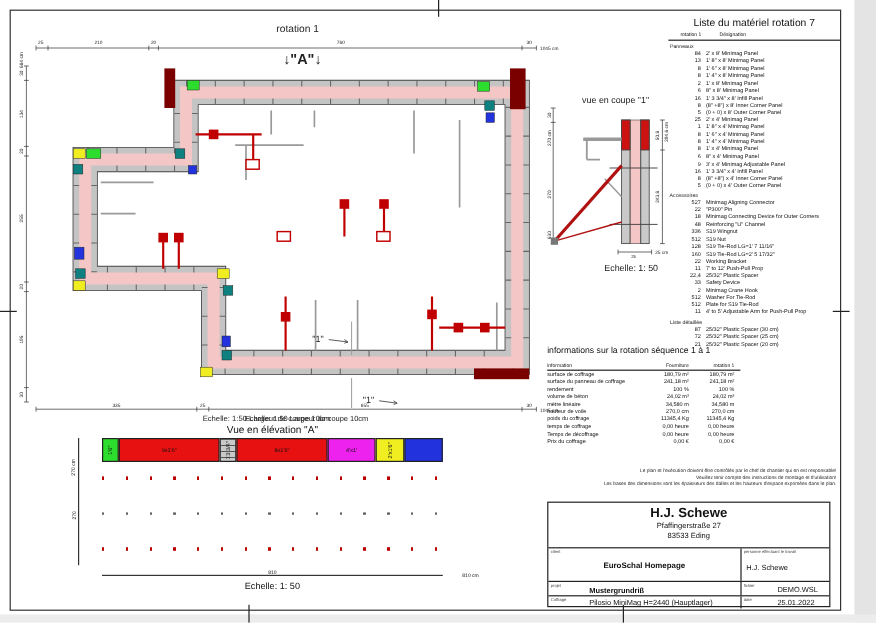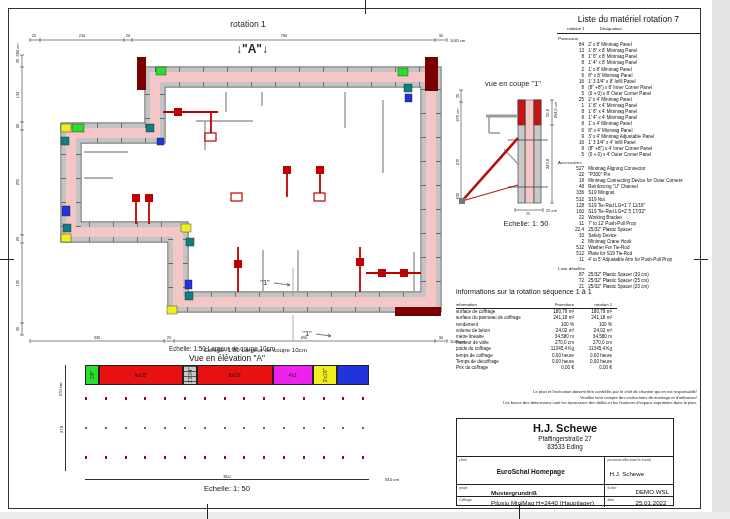--- a/index.html
+++ b/index.html
@@ -23,21 +23,21 @@
   .mat-sec .mat-q{width:0;margin:0;}
   
   .info{left:456px;top:287px;width:161px;font-size:4.6px;line-height:6.2px;}
   .info-title{font-size:7.2px;line-height:9px;margin-bottom:6px;}
   .info-head{border-bottom:0.7px solid #222;font-size:4.2px;}
   .i-l{display:inline-block;width:80px;}
   .i-a,.i-b{display:inline-block;width:38px;text-align:right;}
   
   .disc{left:455px;top:389px;width:242px;font-size:4.1px;line-height:5.6px;text-align:right;color:#222;}
   
-  .tb{left:456px;top:418px;width:218px;height:88px;border:1px solid #222;box-sizing:border-box;font-size:6px;}
+  .tb{left:456px;top:418px;width:236px;height:88px;border:1px solid #222;box-sizing:border-box;font-size:6px;}
   .tb-row{box-sizing:border-box;border-top:0.8px solid #222;position:relative;}
   .tb-r1{height:37px;border-top:none;text-align:center;}
   .tb-name{font-size:11px;font-weight:bold;line-height:13px;padding-top:3px;}
   .tb-addr{font-size:6.3px;line-height:7.5px;}
   .tb-grid{display:flex;}
   .tb-l{width:166px;box-sizing:border-box;position:relative;}
   .tb-r{width:77px;border-left:0.8px solid #222;box-sizing:border-box;position:relative;}
   .tb-lab{position:absolute;left:2px;top:1px;font-size:3.4px;color:#444;}
   .tb-r2{height:28px;}
   .tb-r3{height:12px;}

